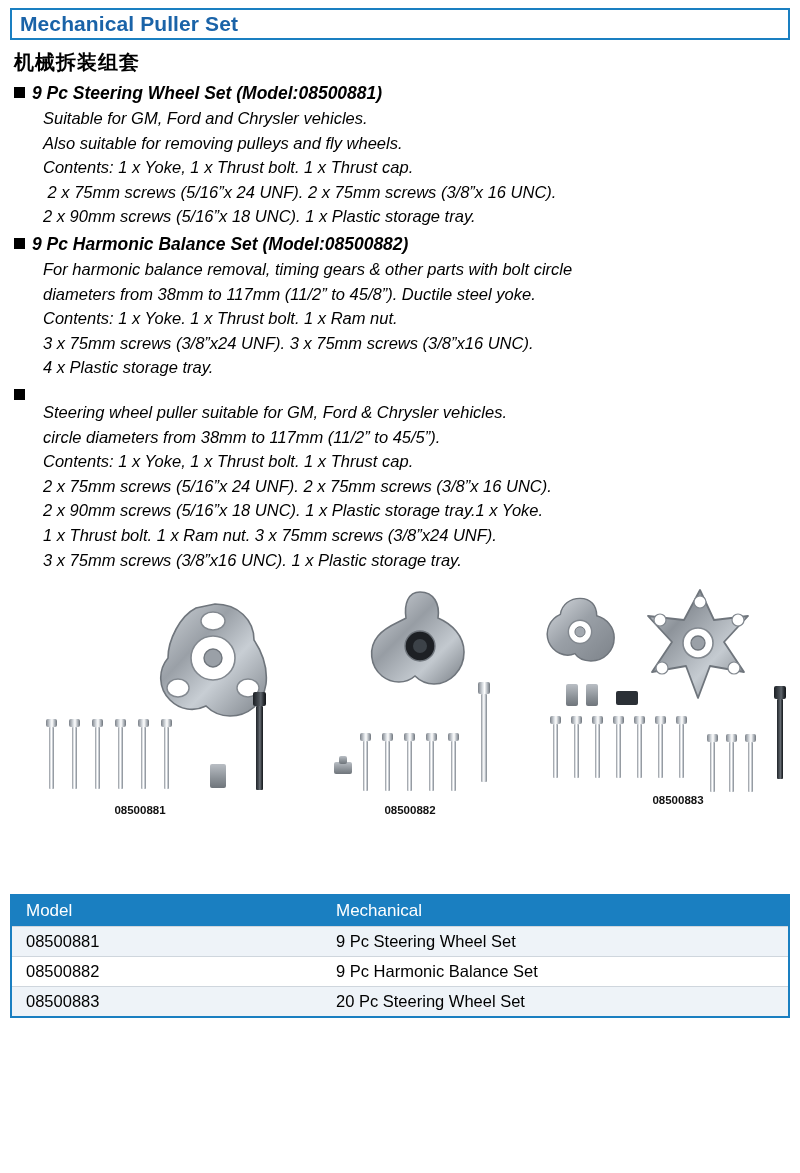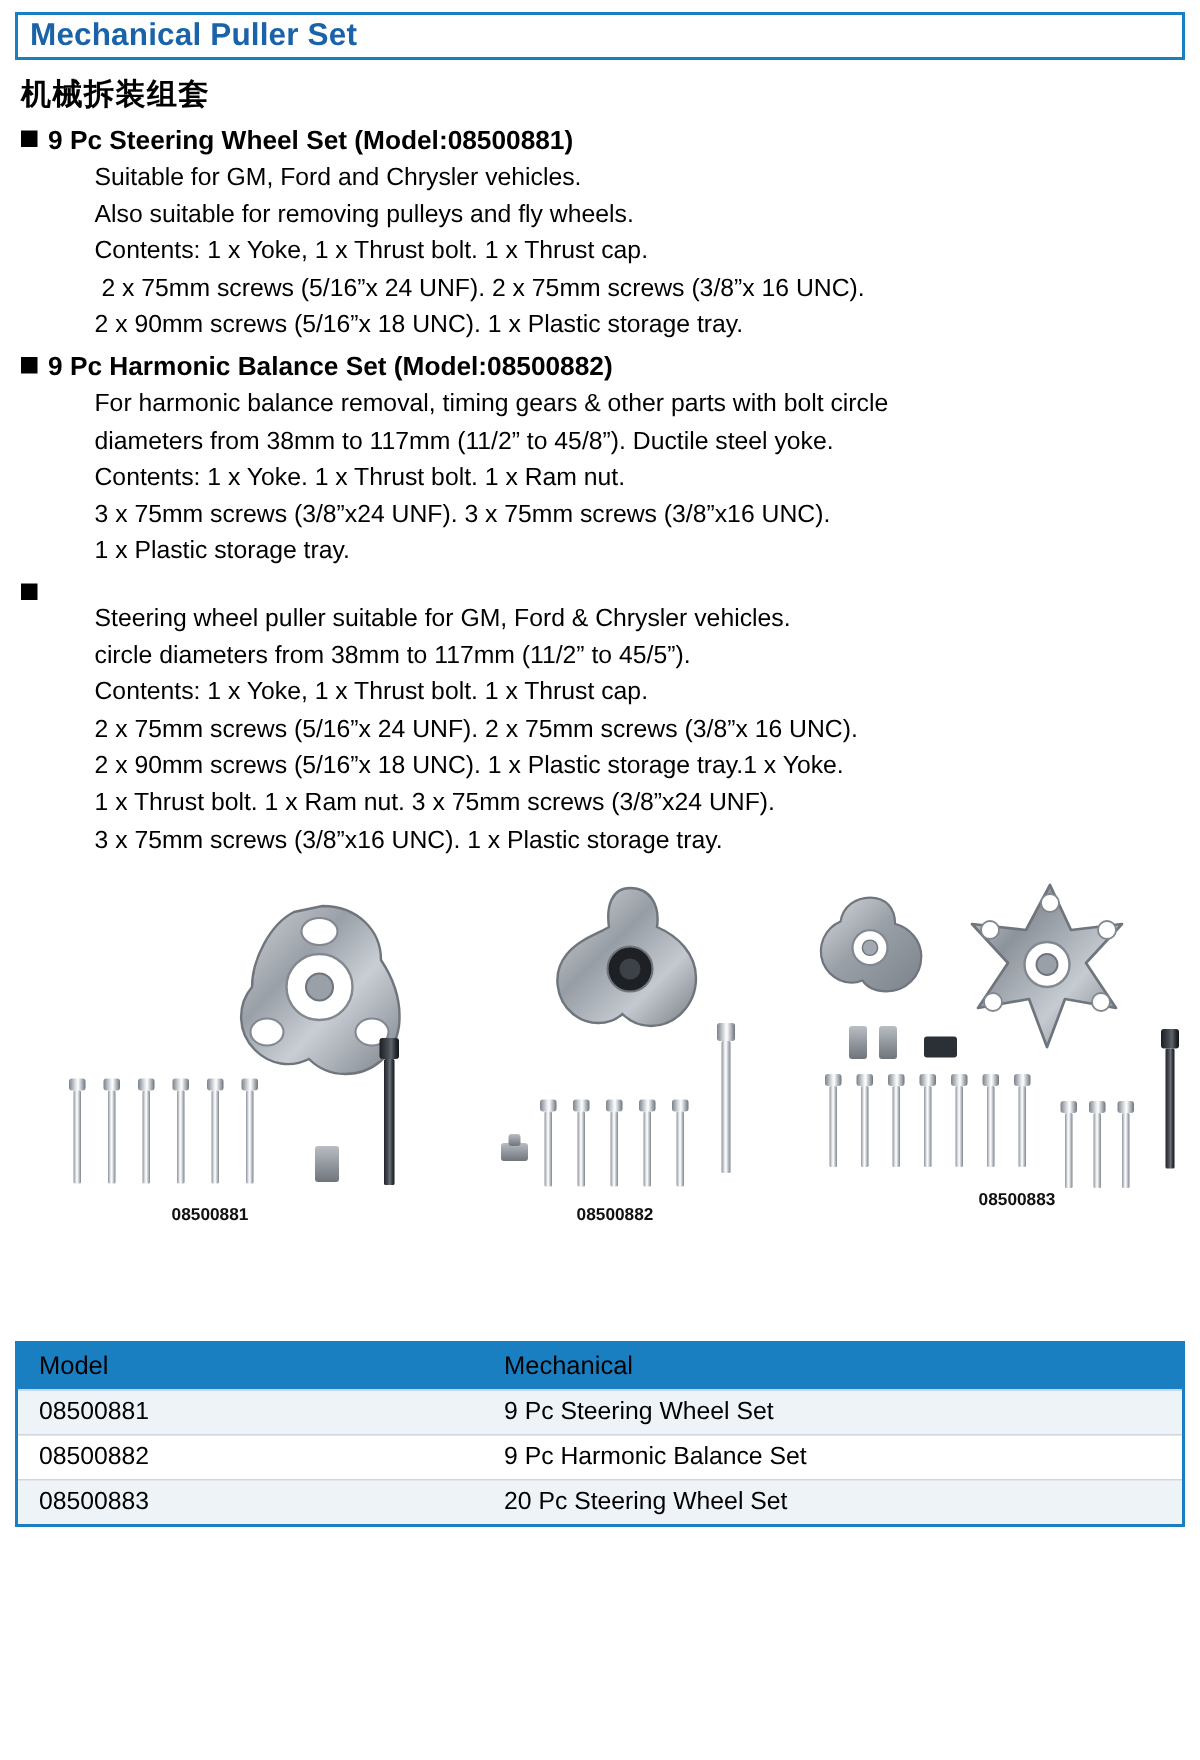--- a/index.html
+++ b/index.html
@@ -40,41 +40,42 @@
   .cn-title {
     font-size: 20px;
     font-weight: bold;
     color: #000;
     margin: 9px 0 4px 4px;
     letter-spacing: 1px;
   }
   
   .content {
     margin-left: 4px;
+    font-style: italic;
   }
   .group {
     margin-bottom: 2px;
   }
   .group-head {
     display: flex;
     align-items: flex-start;
     font-size: 17.5px;
     font-weight: bold;
     line-height: 26px;
   }
   .bullet {
     display: inline-block;
     width: 11px;
     height: 11px;
     background: #000;
     margin: 7px 7px 0 0;
     flex: 0 0 auto;
   }
   .group-lines {
-    margin-left: 49px;
+    margin-left: 29px;
   }
   .line {
     font-size: 16.5px;
     line-height: 24.6px;
     white-space: pre;
   }
   
   .figure-area {
     position: relative;
     height: 300px;
@@ -126,21 +127,21 @@
     border: 2px solid #1a7fc1;
     box-sizing: border-box;
   }
   table.spec {
     width: 100%;
     border-collapse: collapse;
     font-size: 16.5px;
   }
   table.spec th {
     background: #1a7fc1;
-    color: #000000;
+    color: #ffffff;
     text-align: left;
     font-weight: normal;
     padding: 5px 0 5px 14px;
     font-size: 17px;
     height: 28px;
     box-sizing: border-box;
   }
   table.spec td {
     padding: 5px 0 5px 14px;
     height: 29px;
@@ -184,21 +185,21 @@
     <div class="group">
       <div class="group-head">
         <span class="bullet"></span>
         <span>9 Pc Harmonic Balance Set (Model:08500882)</span>
       </div>
       <div class="group-lines">
         <div class="line">For harmonic balance removal, timing gears &amp; other parts with bolt circle</div>
         <div class="line">diameters from 38mm to 117mm (11/2” to 45/8”). Ductile steel yoke.</div>
         <div class="line">Contents: 1 x Yoke. 1 x Thrust bolt. 1 x Ram nut.</div>
         <div class="line">3 x 75mm screws (3/8”x24 UNF). 3 x 75mm screws (3/8”x16 UNC).</div>
-        <div class="line">1 x Plastic storage tray.</div>
+        <div class="line">4 x Plastic storage tray.</div>
       </div>
     </div>
 
     <div class="group">
       <div class="group-head">
         <span class="bullet"></span>
       </div>
       <div class="group-lines">
         <div class="line">Steering wheel puller suitable for GM, Ford &amp; Chrysler vehicles.</div>
         <div class="line">circle diameters from 38mm to 117mm (11/2” to 45/5”).</div>

